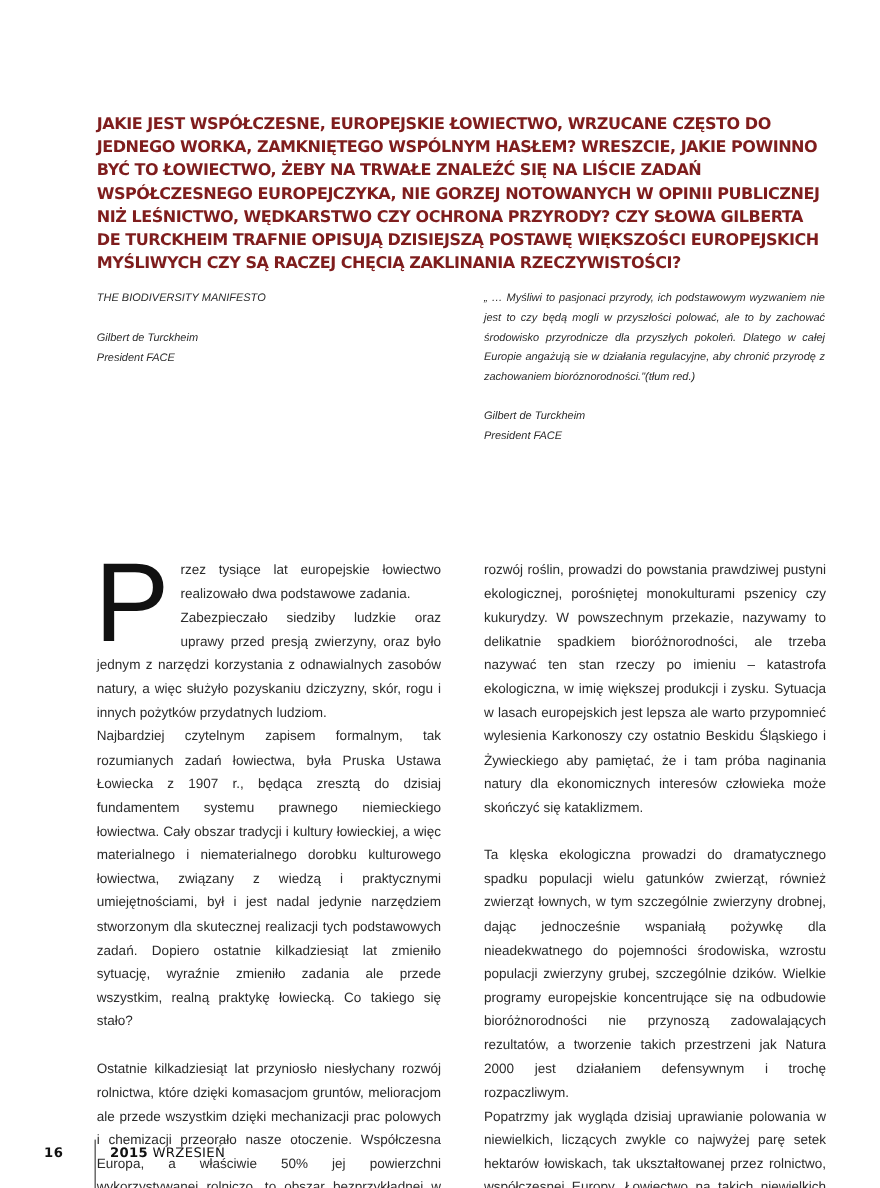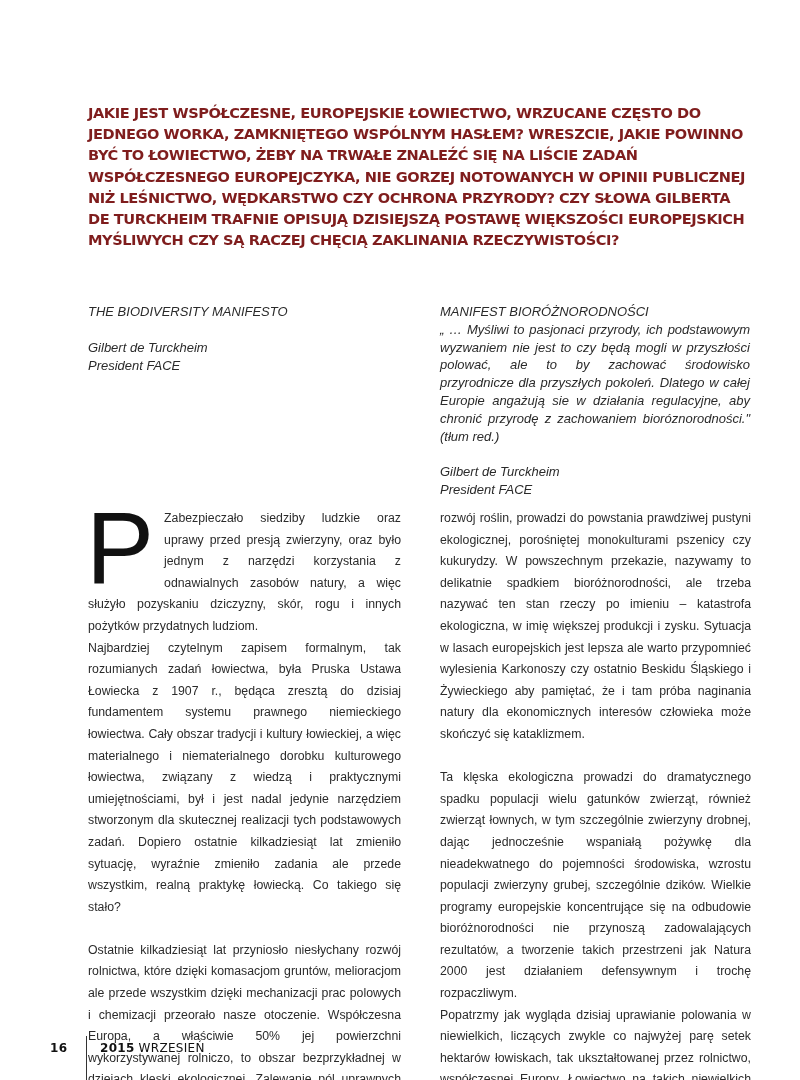--- a/index.html
+++ b/index.html
@@ -7,44 +7,43 @@
     width:800px; height:1080px; background:#ffffff; position:relative; overflow:hidden;
     font-family:"Liberation Sans", sans-serif; color:#1e1e1e;
   }
   .lead {
     position:absolute; left:88px; top:102px; width:662px;
     font-family:"DejaVu Sans", sans-serif; font-weight:bold;
     font-size:14.6px; line-height:21.2px; letter-spacing:-0.45px;
     color:#7f1d1d; text-transform:uppercase;
   }
   .quote {
-    position:absolute; font-style:italic; font-size:13px; line-height:17.8px;
+    position:absolute; font-style:italic; font-size:10px; line-height:17.8px;
     color:#2a2a2a;
-    margin-top:40px;
   }
   .quote p { margin:0; }
   .quote .sp { height:18px; }
   .q-en { left:88px; top:263px; width:320px; }
   .q-pl { left:440px; top:263px; width:310px; text-align:justify; }
   .col {
     position:absolute; top:508px; font-size:12.3px; line-height:21.6px;
     color:#2b2b2b; text-align:justify;
   }
   .col p { margin:0; }
   .col .gap { height:21.6px; }
   .col-left { left:88px; width:313px; }
   .col-right { left:440px; width:311px; }
   .dropcap {
     float:left; font-size:102px; line-height:78px; height:84px;
     font-family:"Liberation Sans", sans-serif; font-weight:normal;
     margin:1px 10px 0 -2px; color:#111;
   }
   .footer { position:absolute; left:0; top:1036px; width:800px; height:44px; }
   .page-num {
-    position:absolute; left:50px; top:5px; font-family:"DejaVu Sans", sans-serif;
+    position:absolute; left:40px; top:5px; font-family:"DejaVu Sans", sans-serif;
     font-weight:bold; font-size:12px; letter-spacing:0.5px; color:#111;text-align:right;
   }
   .footer-rule {
     position:absolute; left:86px; top:0; width:1px; height:44px; background:#333;
   }
   .footer-date {
     position:absolute; left:100px; top:5px; font-family:"DejaVu Sans", sans-serif;
     font-size:12px; color:#111; letter-spacing:0.3px;text-align:right;
   }
   .footer-date b { font-weight:bold; margin-right:4px; }
@@ -55,29 +54,29 @@
 <div class="lead">JAKIE JEST WSPÓŁCZESNE, EUROPEJSKIE ŁOWIECTWO, WRZUCANE CZĘSTO DO JEDNEGO WORKA, ZAMKNIĘTEGO WSPÓLNYM HASŁEM? WRESZCIE, JAKIE POWINNO BYĆ TO ŁOWIECTWO, ŻEBY NA TRWAŁE ZNALEŹĆ SIĘ NA LIŚCIE ZADAŃ WSPÓŁCZESNEGO EUROPEJCZYKA, NIE GORZEJ NOTOWANYCH W OPINII PUBLICZNEJ NIŻ LEŚNICTWO, WĘDKARSTWO CZY OCHRONA PRZYRODY? CZY SŁOWA GILBERTA DE TURCKHEIM TRAFNIE OPISUJĄ DZISIEJSZĄ POSTAWĘ WIĘKSZOŚCI EUROPEJSKICH MYŚLIWYCH CZY SĄ RACZEJ CHĘCIĄ ZAKLINANIA RZECZYWISTOŚCI?</div>
 
 <div class="quote q-en">
   <p>THE BIODIVERSITY MANIFESTO</p>
   <div class="sp"></div>
   <p>Gilbert de Turckheim</p>
   <p>President FACE</p>
 </div>
 
 <div class="quote q-pl">
-  <p>MANIFEST BIORÓŻNORODNOŚCI</p>
   <p>„ … Myśliwi to pasjonaci przyrody, ich podstawowym wyzwaniem nie jest to czy będą mogli w przyszłości polować, ale to by zachować środowisko przyrodnicze dla przyszłych pokoleń. Dlatego w całej Europie angażują sie w działania regulacyjne, aby chronić przyrodę z zachowaniem bioróznorodności."(tłum red.)</p>
   <div class="sp"></div>
   <p>Gilbert de Turckheim</p>
   <p>President FACE</p>
 </div>
 
 <div class="col col-left">
   <span class="dropcap">P</span>
+  <p>rzez tysiące lat europejskie łowiectwo realizowało dwa podstawowe zadania.</p>
   <p>Zabezpieczało siedziby ludzkie oraz uprawy przed presją zwierzyny, oraz było jednym z narzędzi korzystania z odnawialnych zasobów natury, a więc służyło pozyskaniu dziczyzny, skór, rogu i innych pożytków przydatnych ludziom.</p>
   <p>Najbardziej czytelnym zapisem formalnym, tak rozumianych zadań łowiectwa, była Pruska Ustawa Łowiecka z 1907 r., będąca zresztą do dzisiaj fundamentem systemu prawnego niemieckiego łowiectwa. Cały obszar tradycji i kultury łowieckiej, a więc materialnego i niematerialnego dorobku kulturowego łowiectwa, związany z wiedzą i praktycznymi umiejętnościami, był i jest nadal jedynie narzędziem stworzonym dla skutecznej realizacji tych podstawowych zadań. Dopiero ostatnie kilkadziesiąt lat zmieniło sytuację, wyraźnie zmieniło zadania ale przede wszystkim, realną praktykę łowiecką. Co takiego się stało?</p>
   <div class="gap"></div>
   <p>Ostatnie kilkadziesiąt lat przyniosło niesłychany rozwój rolnictwa, które dzięki komasacjom gruntów, melioracjom ale przede wszystkim dzięki mechanizacji prac polowych i chemizacji przeorało nasze otoczenie. Współczesna Europa, a właściwie 50% jej powierzchni wykorzystywanej rolniczo, to obszar bezprzykładnej w dziejach klęski ekologicznej. Zalewanie pól uprawnych setkami i tysiącami ton pestycydów, herbicydów, a ostatnio również substancji kształtujących</p>
 </div>
 
 <div class="col col-right">
   <p>rozwój roślin, prowadzi do powstania prawdziwej pustyni ekologicznej, porośniętej monokulturami pszenicy czy kukurydzy. W powszechnym przekazie, nazywamy to delikatnie spadkiem bioróżnorodności, ale trzeba nazywać ten stan rzeczy po imieniu – katastrofa ekologiczna, w imię większej produkcji i zysku. Sytuacja w lasach europejskich jest lepsza ale warto przypomnieć wylesienia Karkonoszy czy ostatnio Beskidu Śląskiego i Żywieckiego aby pamiętać, że i tam próba naginania natury dla ekonomicznych interesów człowieka może skończyć się kataklizmem.</p>
   <div class="gap"></div>
   <p>Ta klęska ekologiczna prowadzi do dramatycznego spadku populacji wielu gatunków zwierząt, również zwierząt łownych, w tym szczególnie zwierzyny drobnej, dając jednocześnie wspaniałą  pożywkę dla nieadekwatnego do pojemności środowiska, wzrostu populacji zwierzyny grubej, szczególnie dzików. Wielkie programy europejskie koncentrujące się na odbudowie bioróżnorodności nie przynoszą zadowalających rezultatów, a tworzenie takich przestrzeni jak Natura 2000 jest działaniem defensywnym i trochę rozpaczliwym.</p>

